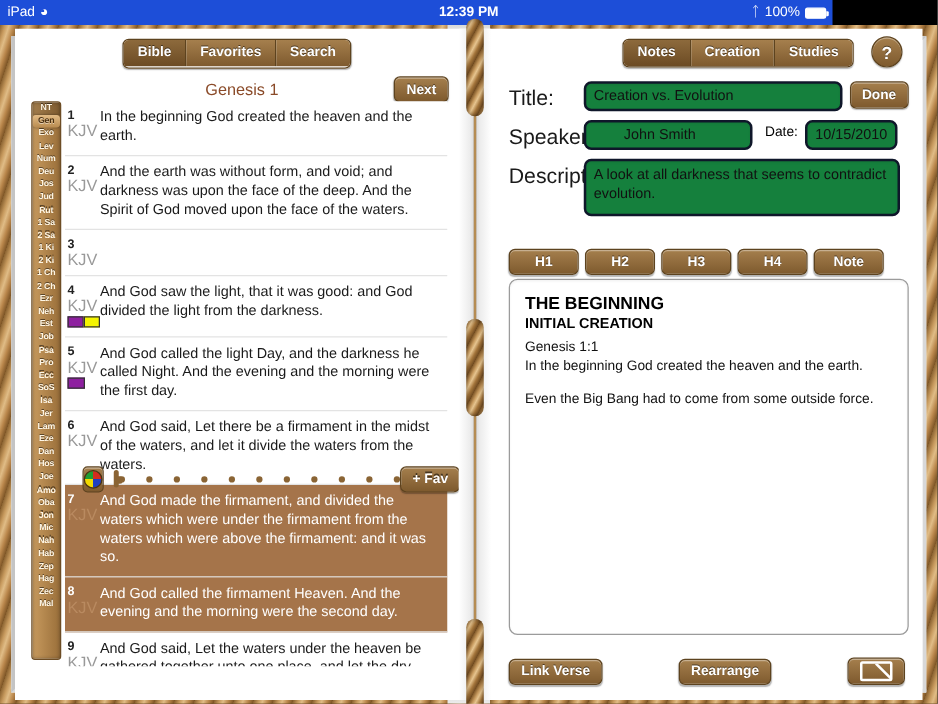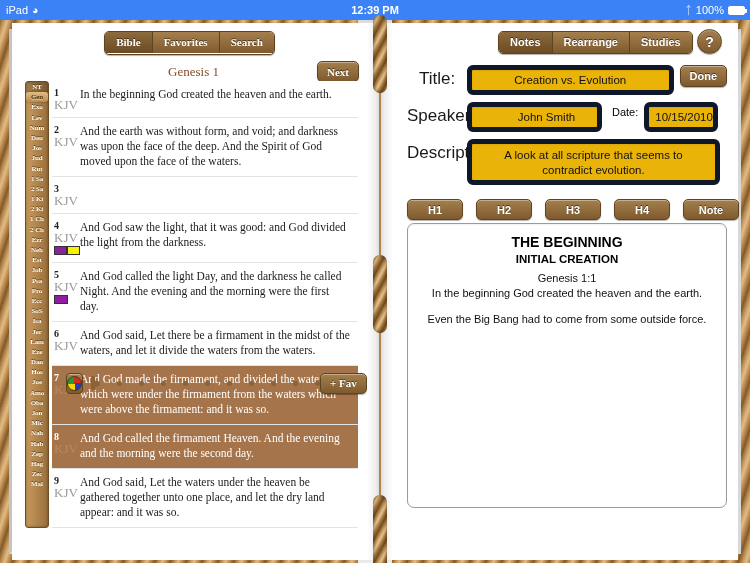--- a/index.html
+++ b/index.html
@@ -6,22 +6,22 @@
   * { margin:0; padding:0; box-sizing:border-box; }
   html, body {
     width:750px; height:563px; overflow:hidden;
     font-family:"Liberation Sans", sans-serif;
     background:#000;
   }
   #app { position:relative; width:750px; height:563px; }
 
   
   .statusbar {
-    position:absolute; top:0; left:0; width:750px; height:20px;
-    background:#3b82f6; color:#fff; font-size:11px;
+    position:absolute; top:0; left:0; width:666px; height:20px;
+    background:#1d4ed8; color:#fff; font-size:11px;
     display:flex; align-items:center;
   }
   .sb-left { position:absolute; left:6px; display:flex; align-items:center; gap:4px; }
   .sb-center { position:absolute; left:0; width:750px; text-align:center; font-weight:bold; }
   .sb-right { position:absolute; right:5px; display:flex; align-items:center; gap:4px; }
   .wifi-ico { display:inline-block; font-size:11px; line-height:1; }
   .bt-ico { display:inline-block; font-size:11px; line-height:1; }
   .batt {
     display:inline-block; width:17px; height:9px; border:1px solid #fff;
     border-radius:2px; position:relative; background:#fff;
@@ -95,21 +95,21 @@
   .seg-item {
     background:linear-gradient(#a57f4d,#7e5a2e);
     color:#fff; font-size:11px; font-weight:bold; text-shadow:0 -1px 0 rgba(0,0,0,.55);
     padding:0 11px; height:21px; line-height:21px; cursor:pointer;
     border-right:1px solid #5d431f;
   }
   .seg-item:last-child { border-right:none; }
   .seg-item.on { background:linear-gradient(#8d6a3c,#6c4b24); }
 
   
-  .left-page { position:absolute; top:0; left:0; width:355px; height:383px;font-family:Liberation Serif, serif; }
+  .left-page { position:absolute; top:0; left:0; width:355px; height:383px; }
   .l-toolbar { position:absolute; top:8px; left:0; width:355px; height:24px;
                display:flex; justify-content:center; }
   .l-titlebar { position:absolute; top:38px; left:4px; width:355px; height:24px; }
   .l-title {
     position:absolute; left:0; width:355px; text-align:center;
     font-size:13px; color:#8a4a28; top:3px;
   }
   .next-btn { position:absolute; right:12px; top:0; }
 
   
@@ -174,52 +174,52 @@
   }
   .eraser:after {
     content:""; position:absolute; right:-5px; top:3px;
     width:5px; height:6px; background:#8a6434; border-radius:0 2px 2px 0;
   }
   .dots { flex:1; display:flex; align-items:center; justify-content:center; gap:17px; }
   .dot { width:5px; height:5px; border-radius:50%; background:#8a6434; cursor:pointer; }
   .fav-btn { margin-right:14px; }
 
   
-  .right-page { position:absolute; top:0; left:381px; width:345px; height:537px;text-align:center; }
+  .right-page { position:absolute; top:0; left:381px; width:345px; height:537px; }
   .r-toolbar { position:absolute; top:8px; left:0; width:345px; height:24px; }
   .r-seg { position:absolute; left:105px; top:0; }
   .help-btn {
     position:absolute; right:16px; top:-2px;
     width:25px; height:25px; border-radius:50%;
     background:linear-gradient(#a57f4d,#7e5a2e);
     border:1px solid #5d431f; color:#fff; font-size:14px; font-weight:bold;
     display:flex; align-items:center; justify-content:center;
     text-shadow:0 -1px 0 rgba(0,0,0,.5);
     box-shadow: inset 0 1px 0 rgba(255,255,255,.35), 0 1px 1px rgba(0,0,0,.3);
     cursor:pointer;
   }
 
   .form { position:absolute; top:42px; left:14px; width:320px; }
   .frow { display:flex; align-items:flex-start; margin-bottom:7px; }
   .flabel { font-size:17px; color:#1a1a1a; padding-top:4px; width:60px; flex:0 0 60px; }
   .field {
-    border:5px solid #0f172a; border-radius:6px; background:#eab308;
+    border:2px solid #0f172a; border-radius:6px; background:#15803d;
     font-size:11.5px; color:#111; padding:4px 6px; min-height:22px;
     box-shadow: inset 0 1px 2px rgba(0,0,0,.07);
     font-family:"Liberation Sans", sans-serif; outline:none;
   }
   .f-title { width:214px; }
   .done-btn { margin-left:6px; height:22px; }
   .f-speaker { width:135px;padding-left:30px; }
   .date-lbl { font-size:11px; padding:4px 6px 0 10px; }
   .f-date { width:74px; }
   .f-desc { width:253px; height:46px; line-height:15px; }
 
   .hrow {
-    position:absolute; top:176px; left:14px; width:332px;
+    position:absolute; top:176px; left:14px; width:300px;
     display:flex; justify-content:space-between;
   }
   .hbtn { width:56px; }
 
   .note-area {
     position:absolute; top:200px; left:14px; width:320px; height:285px;
     background:#fff; border:1px solid #9b9b9b; border-radius:7px;
     padding:10px 12px; overflow:hidden;
     box-shadow: inset 0 1px 2px rgba(0,0,0,.06);
   }
@@ -428,57 +428,64 @@
       <div class="rope-knot k1"></div>
       <div class="rope-knot k2"></div>
       <div class="rope-knot k3"></div>
     </div>
 
     <div class="right-page">
 
       <div class="r-toolbar">
         <div class="seg r-seg">
           <div class="seg-item on">Notes</div>
-          <div class="seg-item">Rearrange</div>
+          <div class="seg-item">Creation</div>
           <div class="seg-item">Studies</div>
         </div>
         <div class="help-btn">?</div>
       </div>
 
       <div class="form">
         <div class="frow">
           <div class="flabel">Title:</div>
           <div class="field f-title">Creation vs. Evolution</div>
           <div class="btn done-btn">Done</div>
         </div>
         <div class="frow">
           <div class="flabel">Speaker:</div>
           <div class="field f-speaker">John Smith</div>
           <div class="date-lbl">Date:</div>
           <div class="field f-date">10/15/2010</div>
         </div>
         <div class="frow">
           <div class="flabel">Description:</div>
-          <div class="field f-desc">A look at all scripture that seems to contradict evolution.</div>
+          <div class="field f-desc">A look at all darkness that seems to contradict evolution.</div>
         </div>
       </div>
 
       <div class="hrow" id="hrow">
           <div class="btn hbtn">H1</div>
           <div class="btn hbtn">H2</div>
           <div class="btn hbtn">H3</div>
           <div class="btn hbtn">H4</div>
           <div class="btn hbtn">Note</div>
         </div>
 
       <div class="note-area">
         <div class="n-h1">THE BEGINNING</div>
         <div class="n-h2">INITIAL CREATION</div>
         <div class="n-ref">Genesis 1:1</div>
         <div class="n-ref">In the beginning God created the heaven and the earth.</div>
         <div class="n-gap"></div>
         <div class="n-body">Even the Big Bang had to come from some outside force.</div>
       </div>
 
+      <div class="r-bottom">
+        <div class="btn">Link Verse</div>
+        <div class="btn">Rearrange</div>
+        <div class="btn mail-btn">
+          <span class="env"></span>
+        </div>
+      </div>
     </div>
 
   </div>
 </div>
 
 </body></html>

